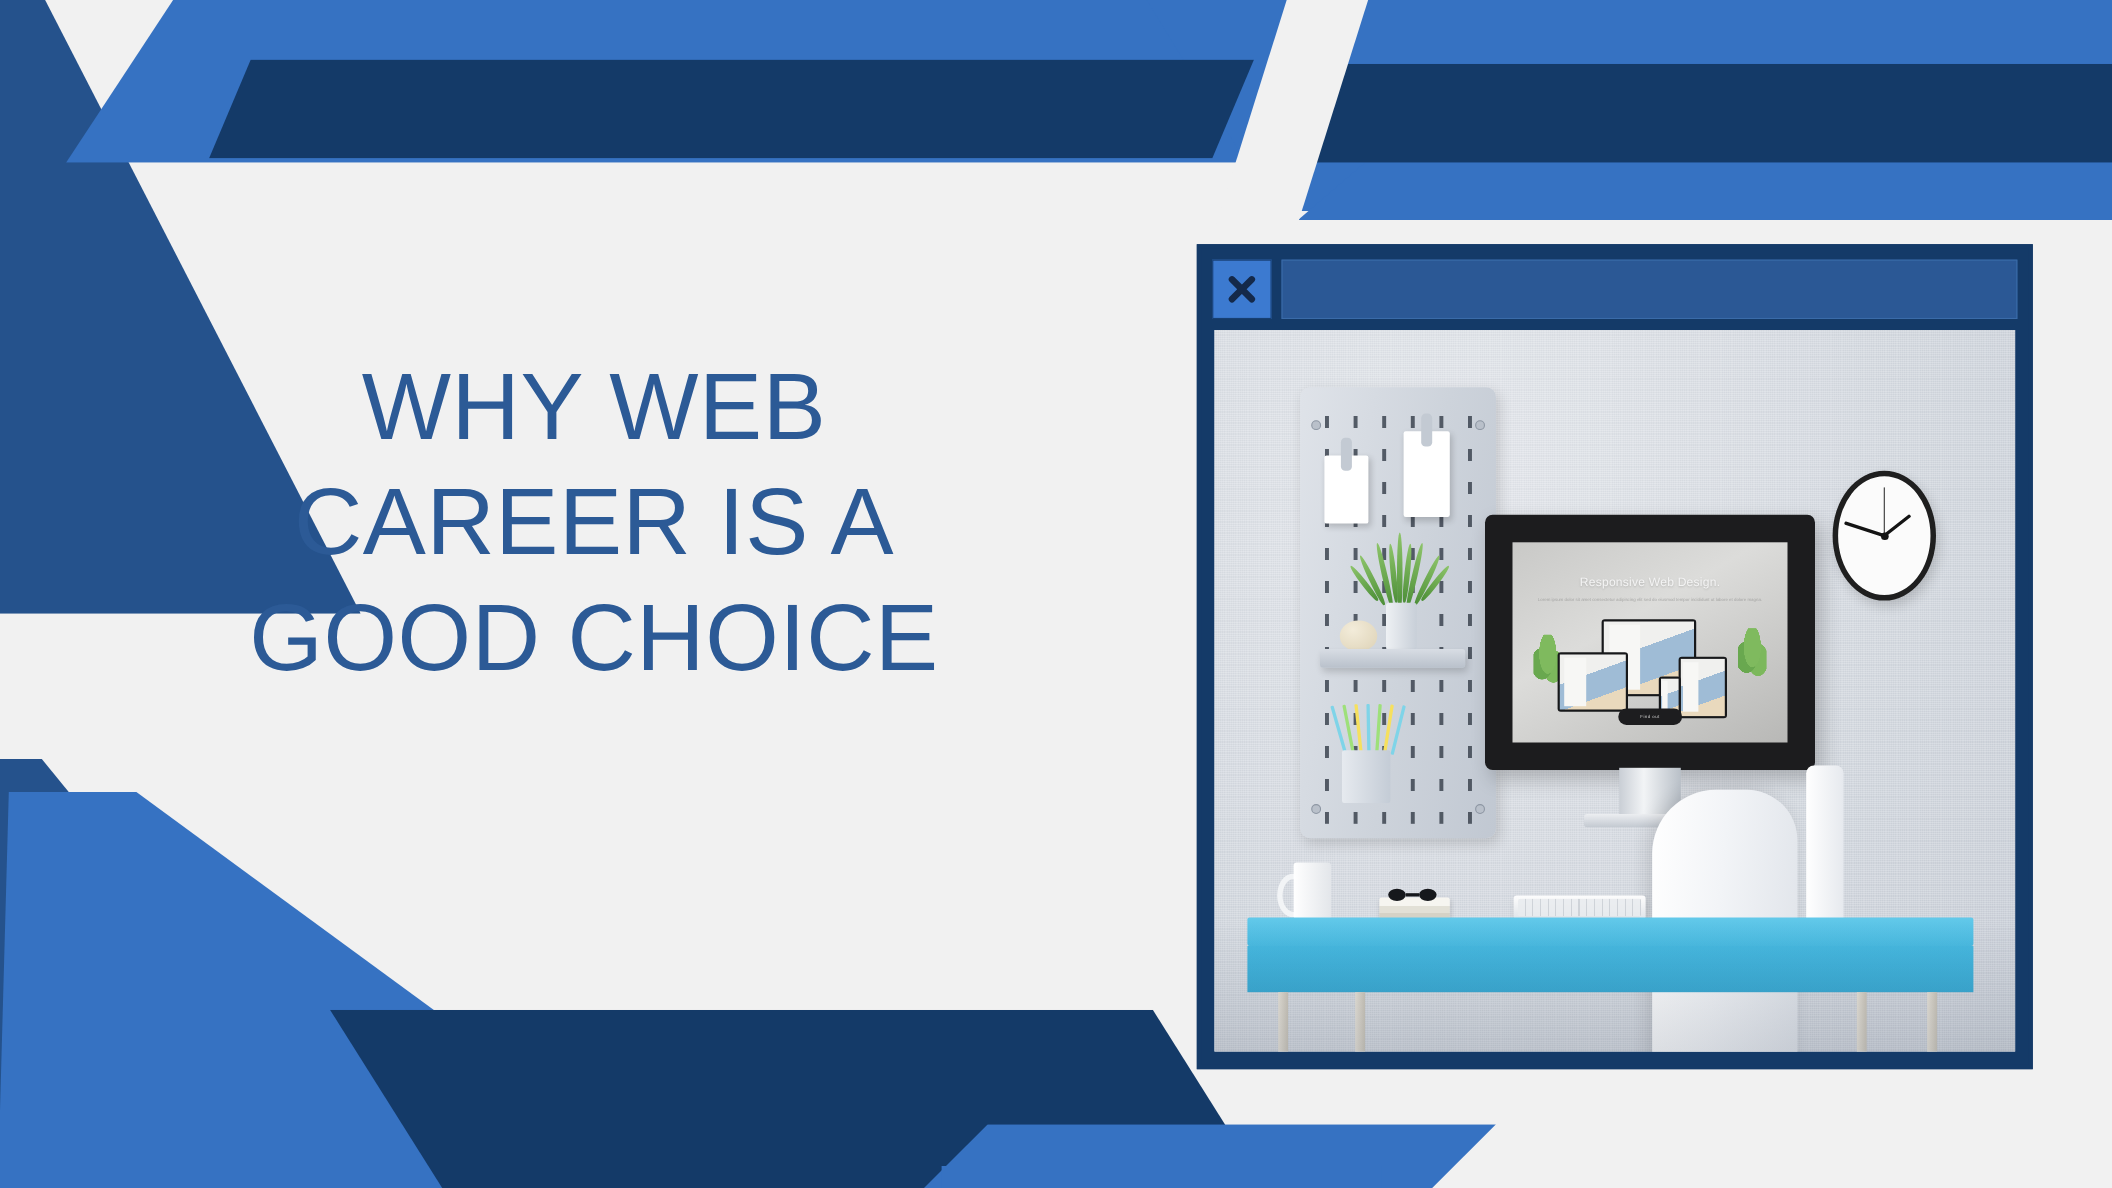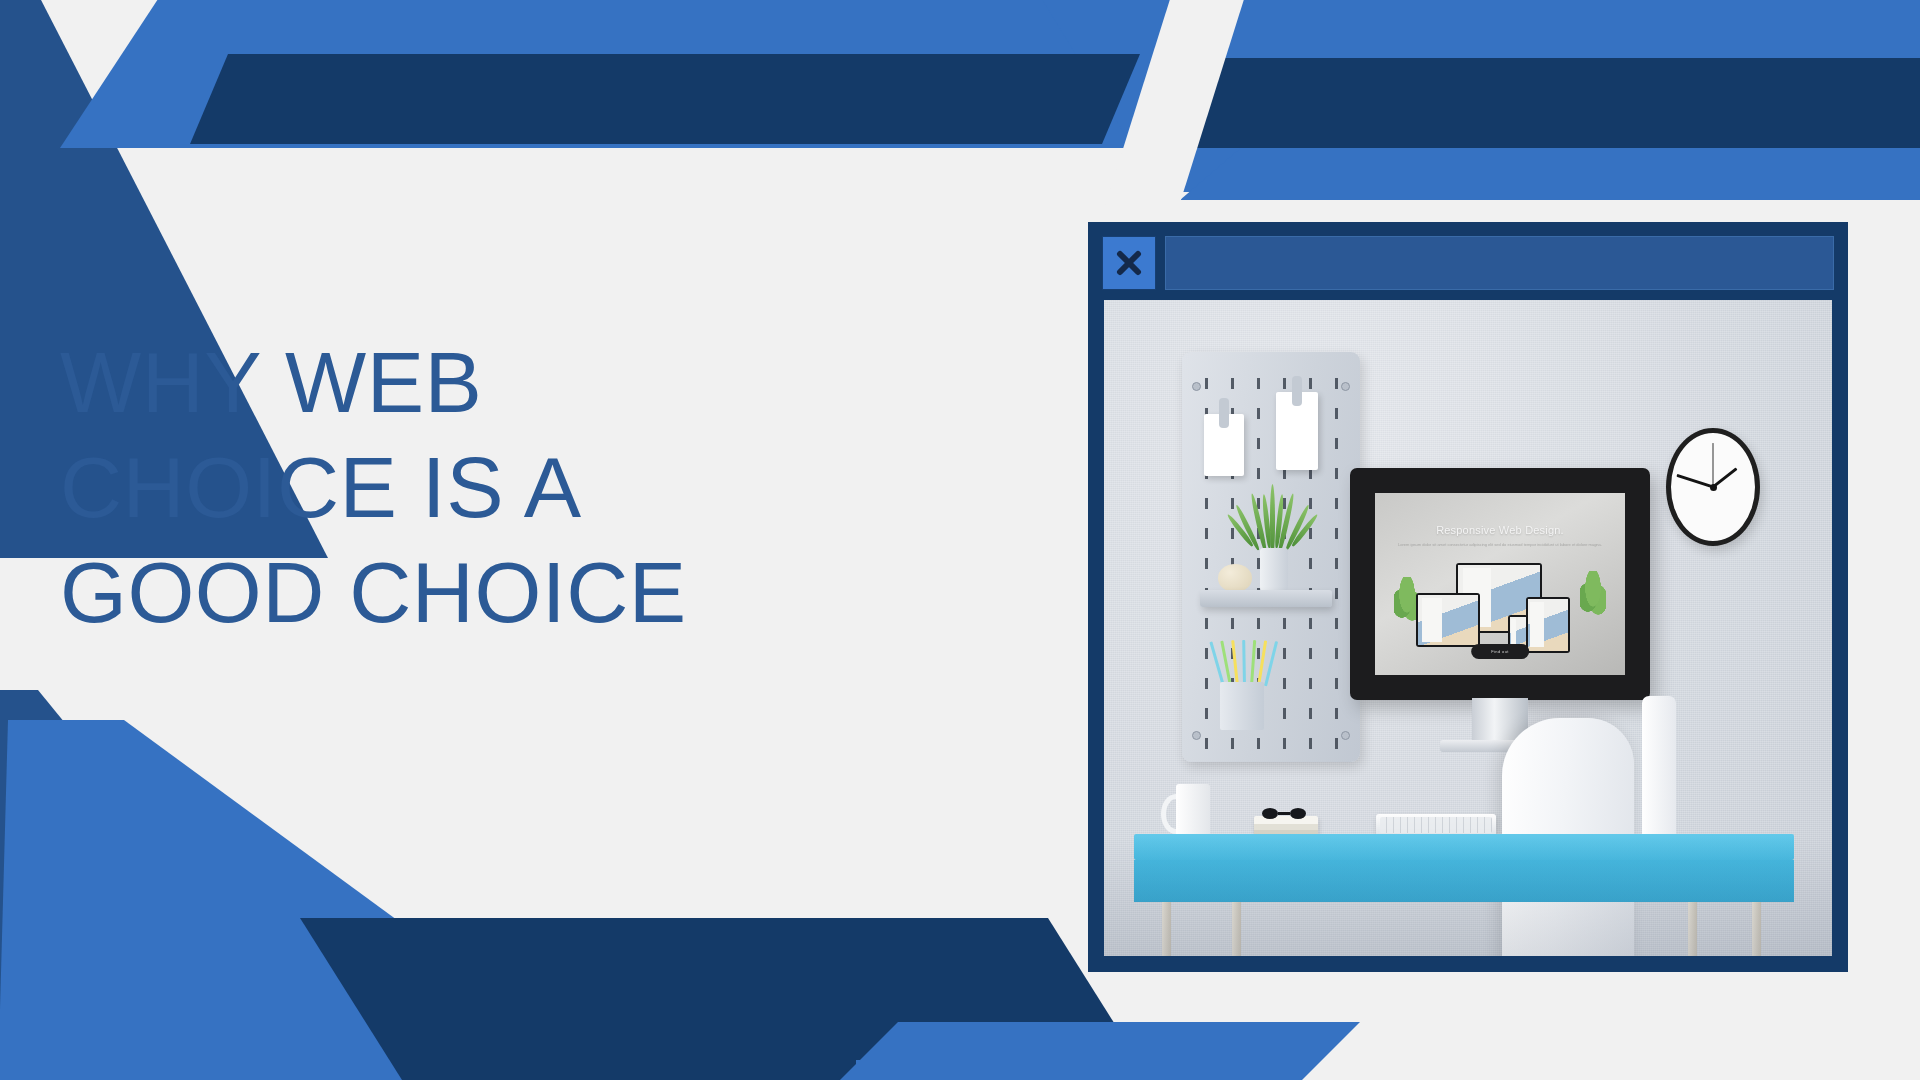--- a/index.html
+++ b/index.html
@@ -107,22 +107,23 @@
   .bottom-blue-right2 {
     left: 856px; top: 1060px;
     width: 400px; height: 22px;
     background: #3672C2;
   }
 
   
   .title-block {
     position: absolute;
     left: 60px;
-    top: 330px;
+    top: 318px;
     width: 960px;
+    text-align: center;
   }
   .title-text {
     margin: 0;
     color: #2C5A96;
     font-family: "Liberation Sans", sans-serif;
     font-weight: 400;
     font-size: 86px;
     line-height: 1.22;
     letter-spacing: 0.5px;
   }
@@ -527,21 +528,21 @@
   <div class="shape navy-notch"></div>
 
   <div class="shape bl-dark-triangle"></div>
   <div class="shape bl-blue-wedge"></div>
   <div class="shape bottom-navy"></div>
   <div class="shape bottom-blue-right"></div>
   <div class="shape bottom-blue-right2"></div>
 
   <div class="title-block">
     <h1 class="title-text">WHY WEB</h1>
-    <h1 class="title-text">CHOICE IS A</h1>
+    <h1 class="title-text">CAREER IS A</h1>
     <h1 class="title-text">GOOD CHOICE</h1>
   </div>
 
   <div class="window">
 
     <div class="titlebar">
       <div class="close-btn">
         <svg width="30" height="30" viewBox="0 0 30 30">
           <path d="M6 6 L24 24 M24 6 L6 24" stroke="#14294a" stroke-width="6" stroke-linecap="round"></path>
         </svg>

